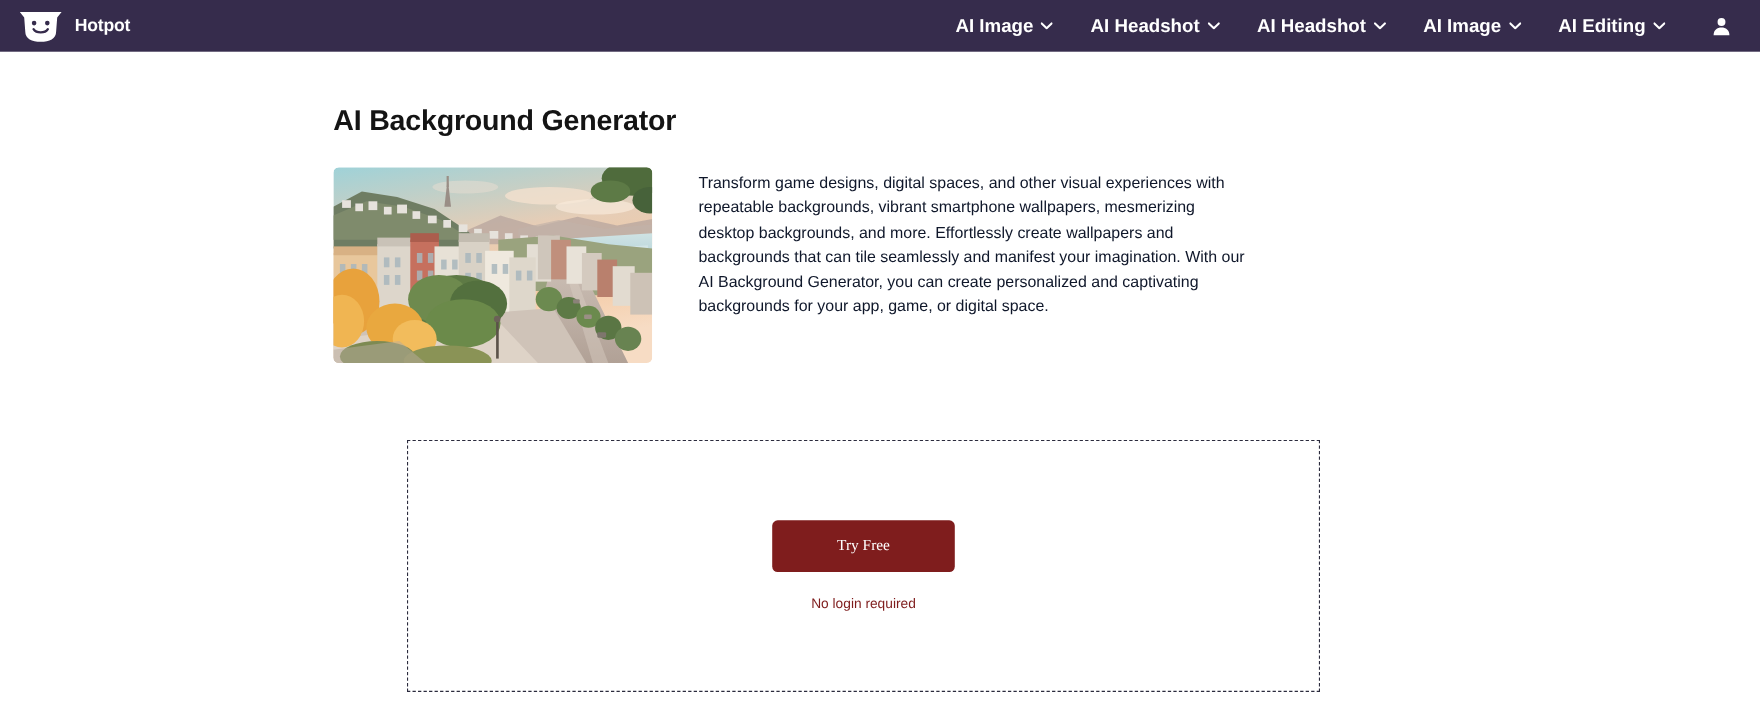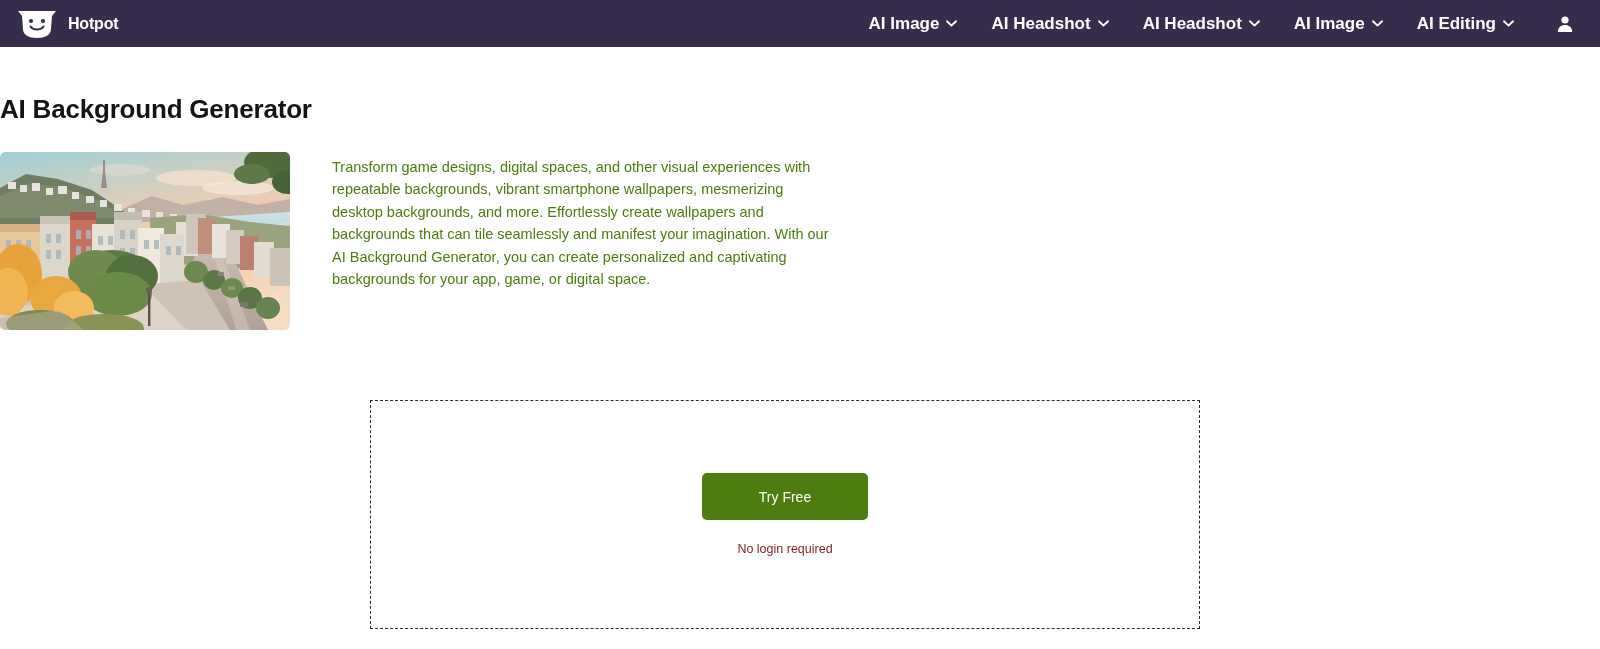--- a/index.html
+++ b/index.html
@@ -68,21 +68,21 @@
     justify-content: center;
     width: 26px;
     height: 26px;
     cursor: pointer;
     margin-left: 4px;
   }
 
   .avatar-icon { width: 18px; height: 18px; display: block; }
 
   
-  .page { }
+  .page { padding-left: 303px; }
 
   .page-title {
     margin-top: 47px;
     font-size: 26px;
     font-weight: bold;
     color: #141414;
     letter-spacing: -0.2px;
   }
 
   .hero {
@@ -98,45 +98,45 @@
     border-radius: 5px;
     display: block;
     flex: 0 0 auto;
     overflow: hidden;
   }
 
   .hero-text {
     width: 500px;
     font-size: 14.5px;
     line-height: 22.4px;
-    color: #4d7c0f;
+    color: #0f172a;
     margin-top: 4px;
   }
 
   
   .dropzone-wrap { padding-left: 370px; margin-top: 70px; }
 
   .dropzone {
     width: 830px;
     height: 229px;
     border: 1px dashed #2b2b3d;
     display: flex;
     flex-direction: column;
     align-items: center;
     justify-content: center;
   }
 
   .try-free-btn {
     width: 166px;
     height: 47px;
-    background: #4d7c0f;
+    background: #7f1d1d;
     color: #ffffff;
     border: none;
     border-radius: 5px;
-    font-family: Liberation Sans, sans-serif;
+    font-family: Liberation Serif, serif;
     font-size: 14px;
     cursor: pointer;
     display: flex;
     align-items: center;
     justify-content: center;
   }
 
   .no-login {
     margin-top: 22px;
     font-size: 12.5px;

